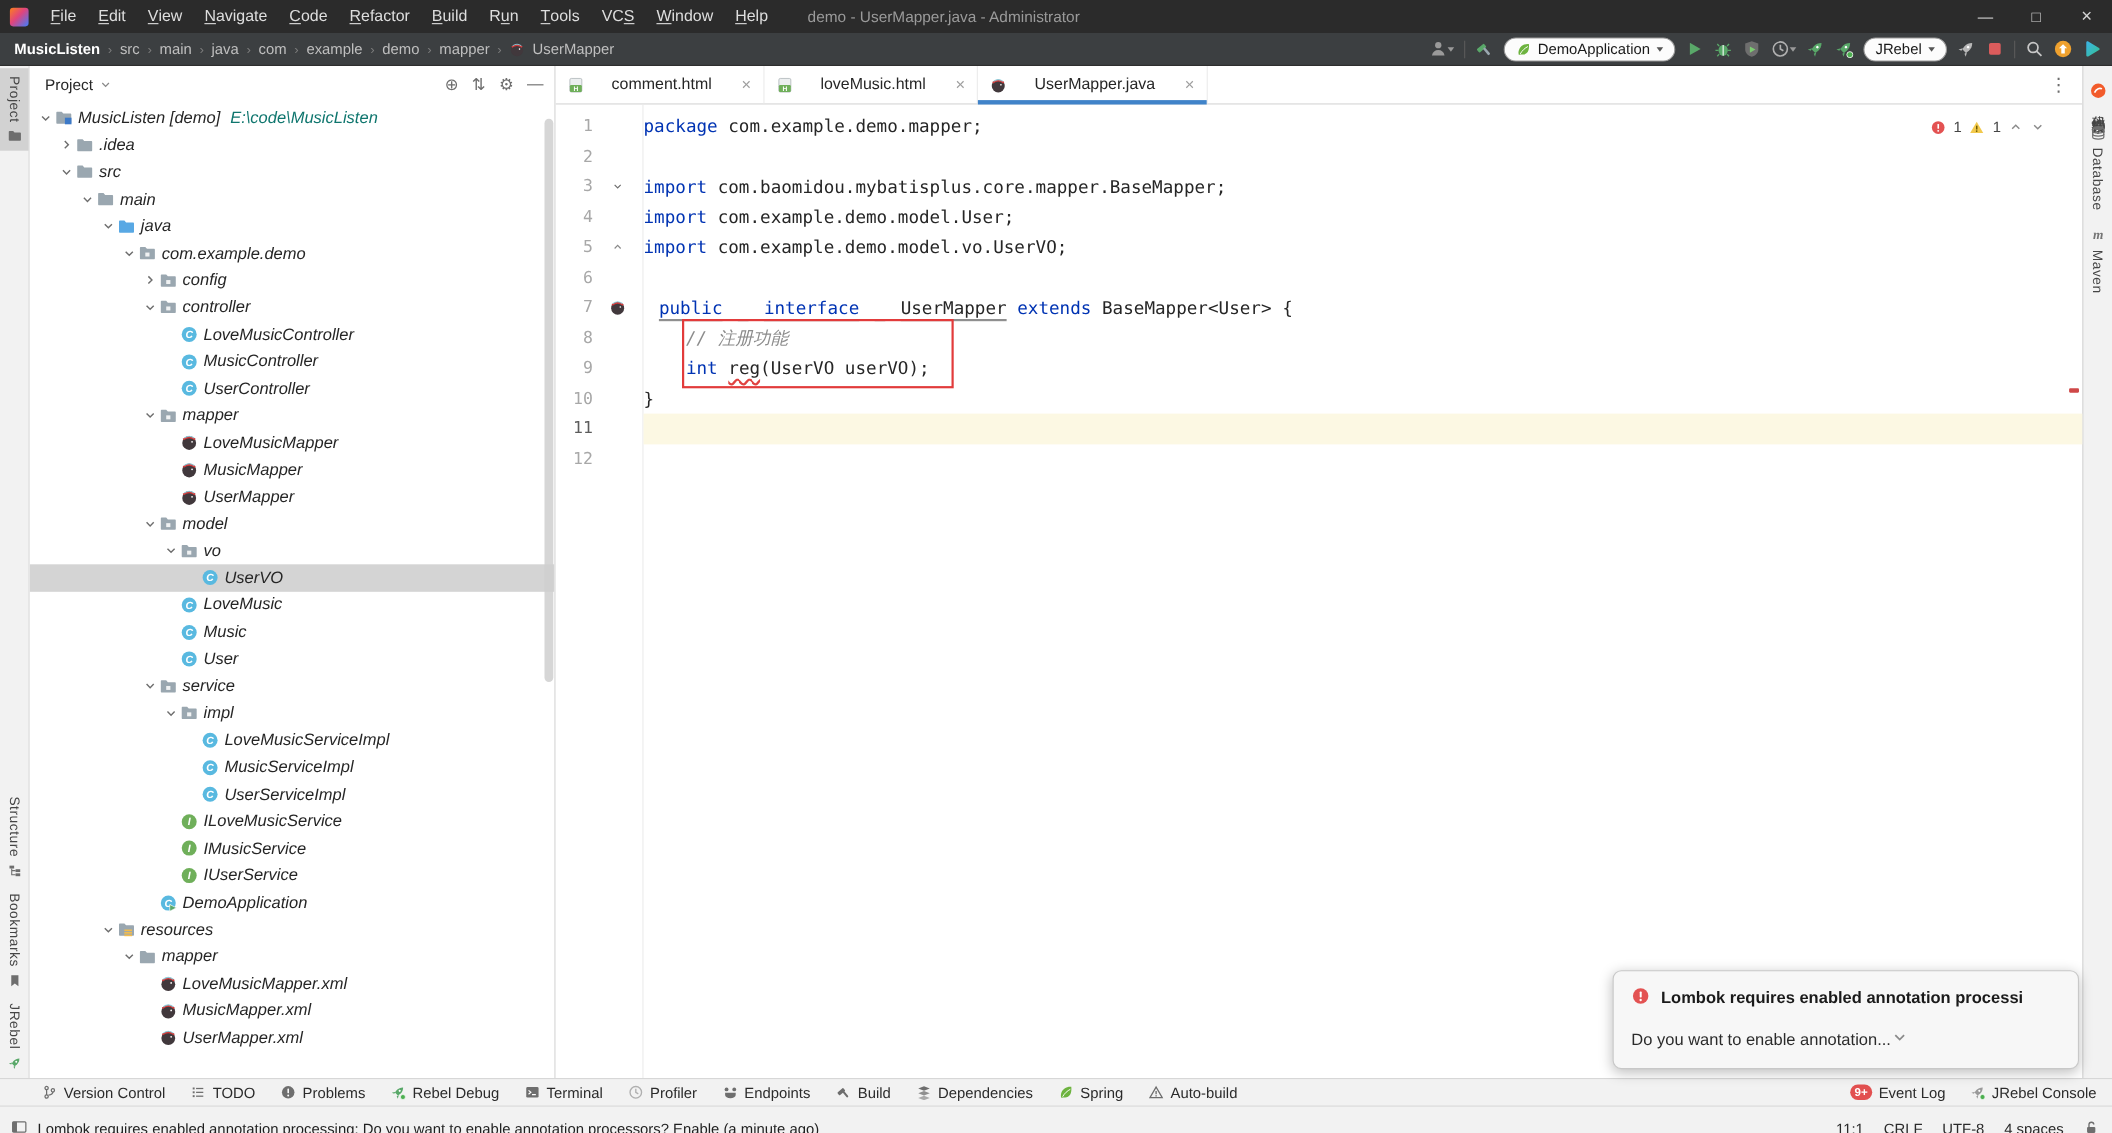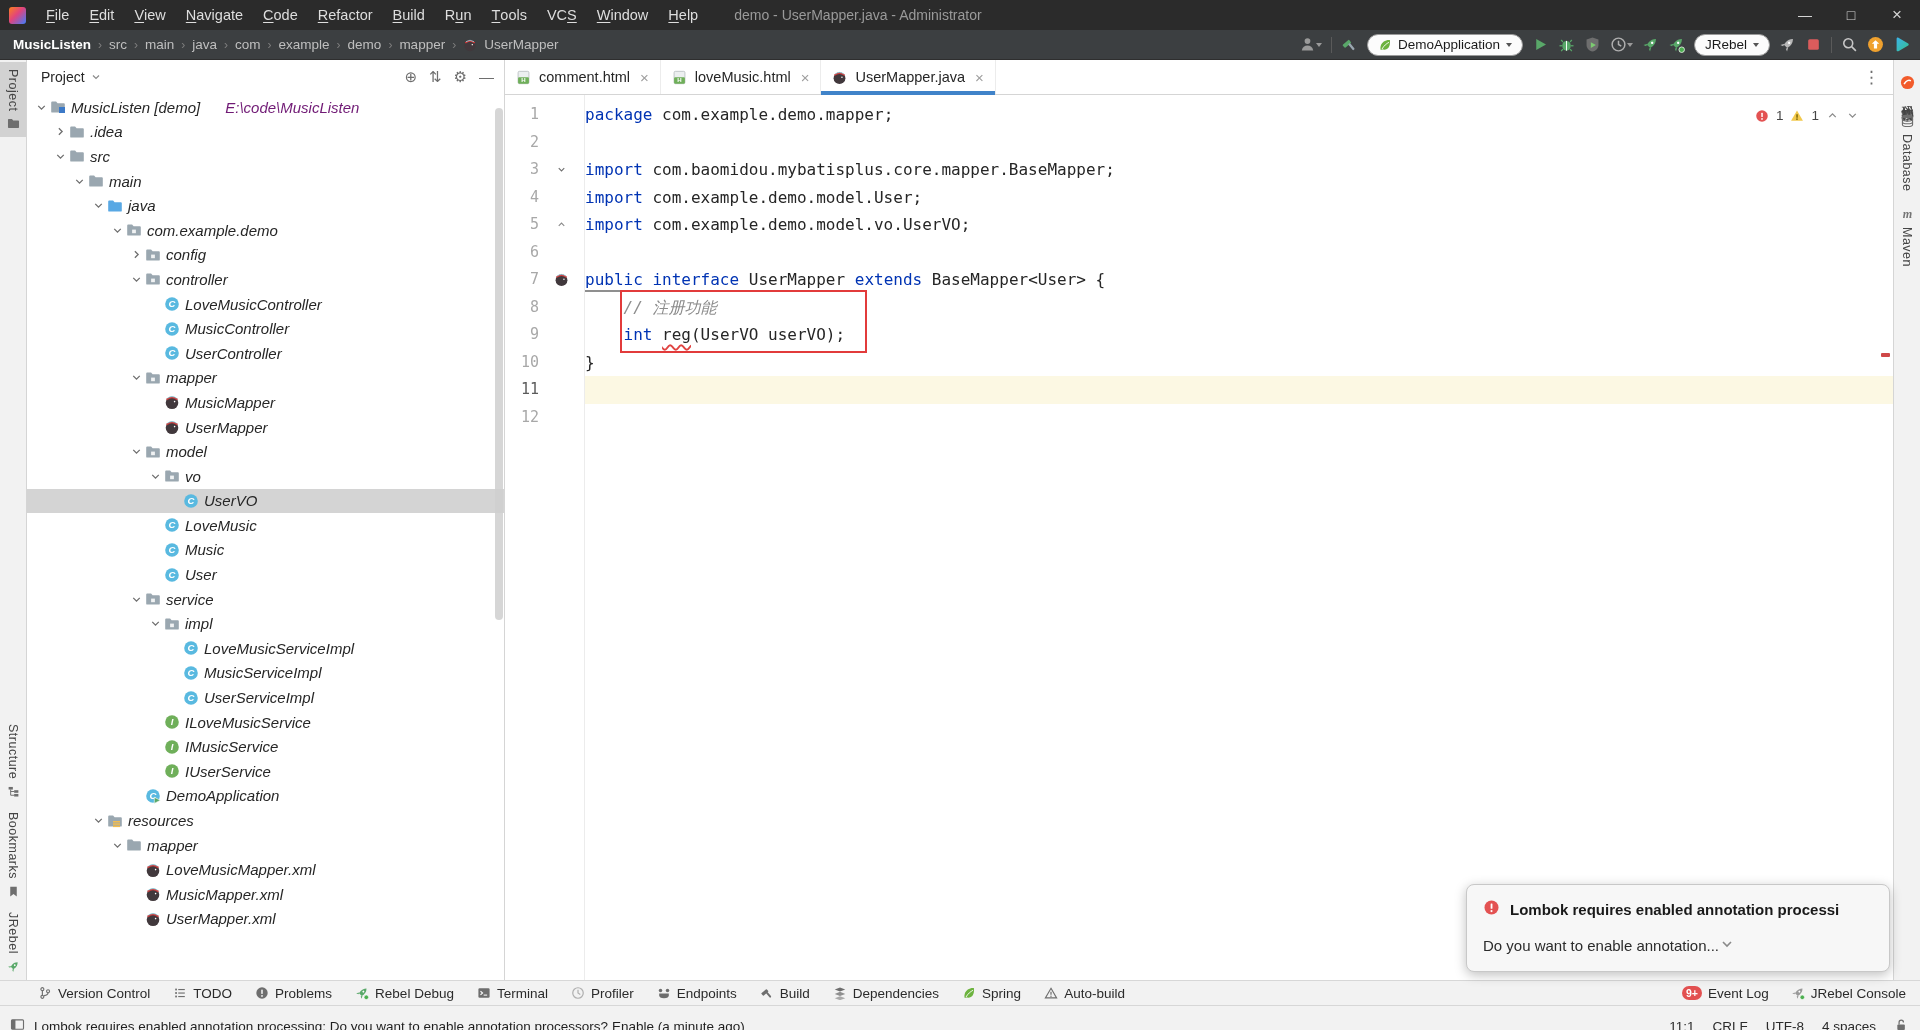--- a/index.html
+++ b/index.html
@@ -41,43 +41,43 @@
 
   
   .panel { width:478px; border-right:1px solid #d5d5d5; display:flex; flex-direction:column; position:relative; background:#fff; }
   .panel-header { height:34px; display:flex; align-items:center; padding:0 10px 0 14px; font-size:14px; color:#262626; flex:none; }
   .ph-icons { margin-left:auto; display:flex; gap:12px; color:#6e6e6e; font-size:15px; }
   .tree { flex:1; overflow:hidden; padding-top:1px;font-style:italic; }
   .trow { height:24.6px; display:flex; align-items:center; white-space:nowrap; font-size:15px; color:#262626; }
   .trow.sel { background:#d4d4d4; }
   .tch { width:17px; display:inline-flex; justify-content:center; flex:none; }
   .tlabel { margin-left:5px; }
-  .thint { margin-left:25px; color:#701a75; }
+  .thint { margin-left:9px; color:#0f766e; }
   .panel-scrollbar { position:absolute; right:1px; top:48px; width:8px; height:512px; background:#cfcfcf; border-radius:4px; opacity:.85; }
 
   
   .editor { flex:1; display:flex; flex-direction:column; min-width:0; }
   .tabbar { height:35px; display:flex; align-items:stretch; border-bottom:1px solid #d5d5d5; background:#fff; flex:none; }
-  .tab { display:flex; align-items:center; gap:8px; padding:0 11px; font-size:14.5px; border-right:1px solid #ececec; position:relative; }
+  .tab { display:flex; align-items:center; gap:25px; padding:0 11px; font-size:14.5px; border-right:1px solid #ececec; position:relative; }
   .tab .close { color:#9e9e9e; font-size:15px; margin-left:2px; }
   .tab.active::after { content:""; position:absolute; left:0; right:0; bottom:-1px; height:4px; background:#4083c9; }
   .tab-more { margin-left:auto; align-self:center; color:#6e6e6e; font-size:17px; padding-right:13px; }
   .ebody { flex:1; position:relative; display:flex; font-family:"DejaVu Sans Mono",monospace; font-size:16px; line-height:27.5px; }
   .gutter { width:80px; padding-top:6px; color:#a8a8a8; flex:none; border-right:1px solid #ececec; }
   .gline { display:flex; height:27.5px; align-items:center; }
   .gnum { width:34px; text-align:right; font-size:15px; }
   .gnum.cur { color:#5c5c5c; }
   .gmark { width:45px; display:flex; justify-content:center; align-items:center; }
   .code { flex:1; padding-top:6px; white-space:pre; position:relative; min-width:0; }
   .cline { height:27.5px; }
   .cline.cur { background:#fcf8e3; }
   .kw { color:#0033b3; }
   .cm { color:#8c8c8c; font-style:italic; }
   .sq { text-decoration:underline wavy #e04341 1.5px; text-underline-offset:4px;text-align:right; }
-  .u  { text-decoration:underline solid #8f8f8f 1.5px; text-underline-offset:5px; }
+  .u  { text-decoration:underline solid #8f8f8f 1.5px; text-underline-offset:5px;margin-left:14px; }
   .kw.u { text-decoration-color:#8f8f8f; }
   .ann-rect { position:absolute; left:115px; top:195px; width:247px; height:63px; border:2.5px solid #e23b3b; }
   .insp { position:absolute; top:7px; right:34px; display:flex; align-items:center; gap:7px; font-size:13.5px; color:#454545; font-family:"Liberation Sans",sans-serif; }
   .estripe-err { position:absolute; right:3px; top:258px; width:9px; height:4px; background:#cf4848; border-radius:1px; }
 
   
   .btmbar { height:25px; background:#f2f2f2; border-top:1px solid #d7d7d7; display:flex; align-items:center; padding:0 14px 0 38px; gap:23px; font-size:13.5px; color:#2b2b2b; }
   .bitem { display:flex; align-items:center; gap:6px; }
   .btm-right { margin-left:auto; display:flex; gap:22px; }
   .badge { background:#e25050; color:#fff; font-size:10.5px; font-weight:bold; border-radius:8px; padding:1px 4px; line-height:1.2; }
@@ -546,20 +546,33 @@
           <span style="display: inline-block; width: 120px;"></span>
           <span class="tch"></span>
           <span class="ic">
             <svg viewBox="0 0 16 16" width="16" height="16">
               <circle cx="8" cy="8.7" r="6.3" fill="#41383C"></circle>
               <path d="M2.6 5.6Q8 1.4 13.4 5.6" stroke="#D23B3B" stroke-width="1.6" fill="none"></path>
               <path d="M3.4 4.2Q8 .9 12.6 4.2" stroke="#8FD8E8" stroke-width="1" fill="none" opacity=".85"></path>
               <circle cx="10.6" cy="7.6" r=".8" fill="#fff"></circle>
             </svg>
           </span>
+          <span class="tlabel">LoveMusicMapper</span>
+        </div>
+        <div class="trow">
+          <span style="display: inline-block; width: 120px;"></span>
+          <span class="tch"></span>
+          <span class="ic">
+            <svg viewBox="0 0 16 16" width="16" height="16">
+              <circle cx="8" cy="8.7" r="6.3" fill="#41383C"></circle>
+              <path d="M2.6 5.6Q8 1.4 13.4 5.6" stroke="#D23B3B" stroke-width="1.6" fill="none"></path>
+              <path d="M3.4 4.2Q8 .9 12.6 4.2" stroke="#8FD8E8" stroke-width="1" fill="none" opacity=".85"></path>
+              <circle cx="10.6" cy="7.6" r=".8" fill="#fff"></circle>
+            </svg>
+          </span>
           <span class="tlabel">MusicMapper</span>
         </div>
         <div class="trow">
           <span style="display: inline-block; width: 120px;"></span>
           <span class="tch"></span>
           <span class="ic">
             <svg viewBox="0 0 16 16" width="16" height="16">
               <circle cx="8" cy="8.7" r="6.3" fill="#41383C"></circle>
               <path d="M2.6 5.6Q8 1.4 13.4 5.6" stroke="#D23B3B" stroke-width="1.6" fill="none"></path>
               <path d="M3.4 4.2Q8 .9 12.6 4.2" stroke="#8FD8E8" stroke-width="1" fill="none" opacity=".85"></path>

